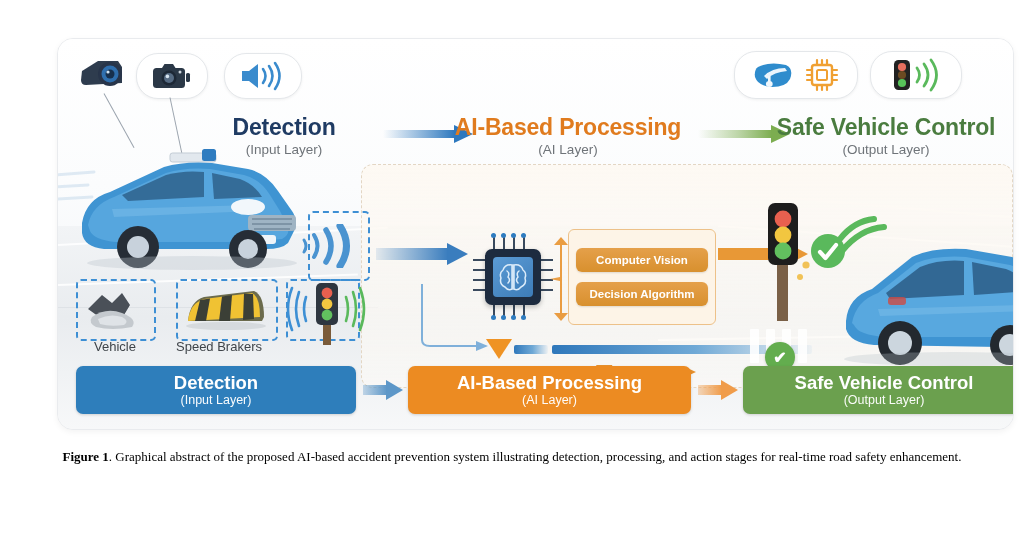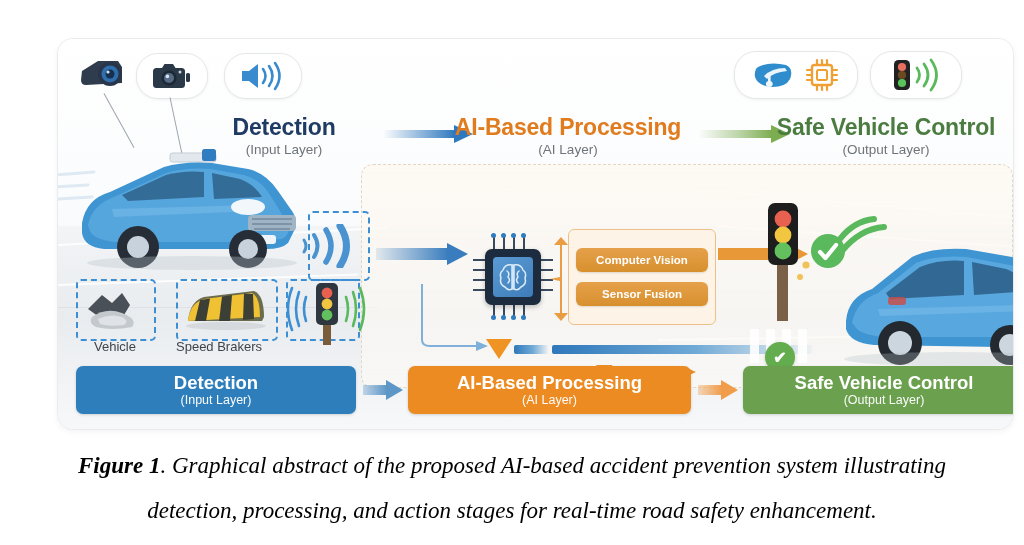--- a/index.html
+++ b/index.html
@@ -177,21 +177,21 @@
     border-top:10px solid transparent;border-bottom:10px solid transparent;}
   .bc-blue .shaft{background:linear-gradient(90deg,rgba(93,151,200,.35),#5d97c8);}
   .bc-blue .head{border-left:17px solid #5d97c8;}
   .bc-orange .shaft{background:linear-gradient(90deg,rgba(240,156,74,.35),#f09c4a);}
   .bc-orange .head{border-left:17px solid #f09c4a;}
 
   
   #caption{
     position:absolute;left:40px;top:444px;width:944px;
     font-family:"Liberation Serif", serif;
-    font-size:23px;color:#000000;text-align:center;line-height:1.95;font-style:italic;
+    font-size:13px;color:#000000;text-align:center;line-height:1.95;
   }
   #caption b{font-weight:700;}
 
   
   .check-circle{
     position:absolute;border-radius:50%;background:#63ad4e;
     display:flex;align-items:center;justify-content:center;
     color:#fff;font-size:16px;font-weight:700;
     box-shadow:0 1px 3px rgba(0,0,0,.18);
   }
@@ -437,21 +437,21 @@
             <path d="M26 14 Q23 16 25 20 Q22 23 25 26"></path>
             <line x1="20" y1="8" x2="20" y2="32"></line>
           </g>
         </svg>
       </div>
     </div>
   </div>
 
   <div id="ai-labels">
     <div class="ai-chip">Computer Vision</div>
-    <div class="ai-chip">Sensor Fusion</div>
+    <div class="ai-chip">Decision Algorithm</div>
   </div>
 
   <svg style="position:absolute;left:490px;top:196px;" width="24" height="88" viewBox="0 0 24 88">
     <path d="M2 44 L14 44 L14 10 L20 10 L13 2 L6 10 L12 10 L12 42 Z" fill="#e8922f" opacity=".9"></path>
     <path d="M2 44 L14 44 L14 78 L20 78 L13 86 L6 78 L12 78 L12 46 Z" fill="#e8922f" opacity=".9"></path>
   </svg>
 
   <div class="flow-big fb-orange" style="left:660px;top:204px;width:90px;">
     <div class="shaft"></div>
       <div class="head"></div>

